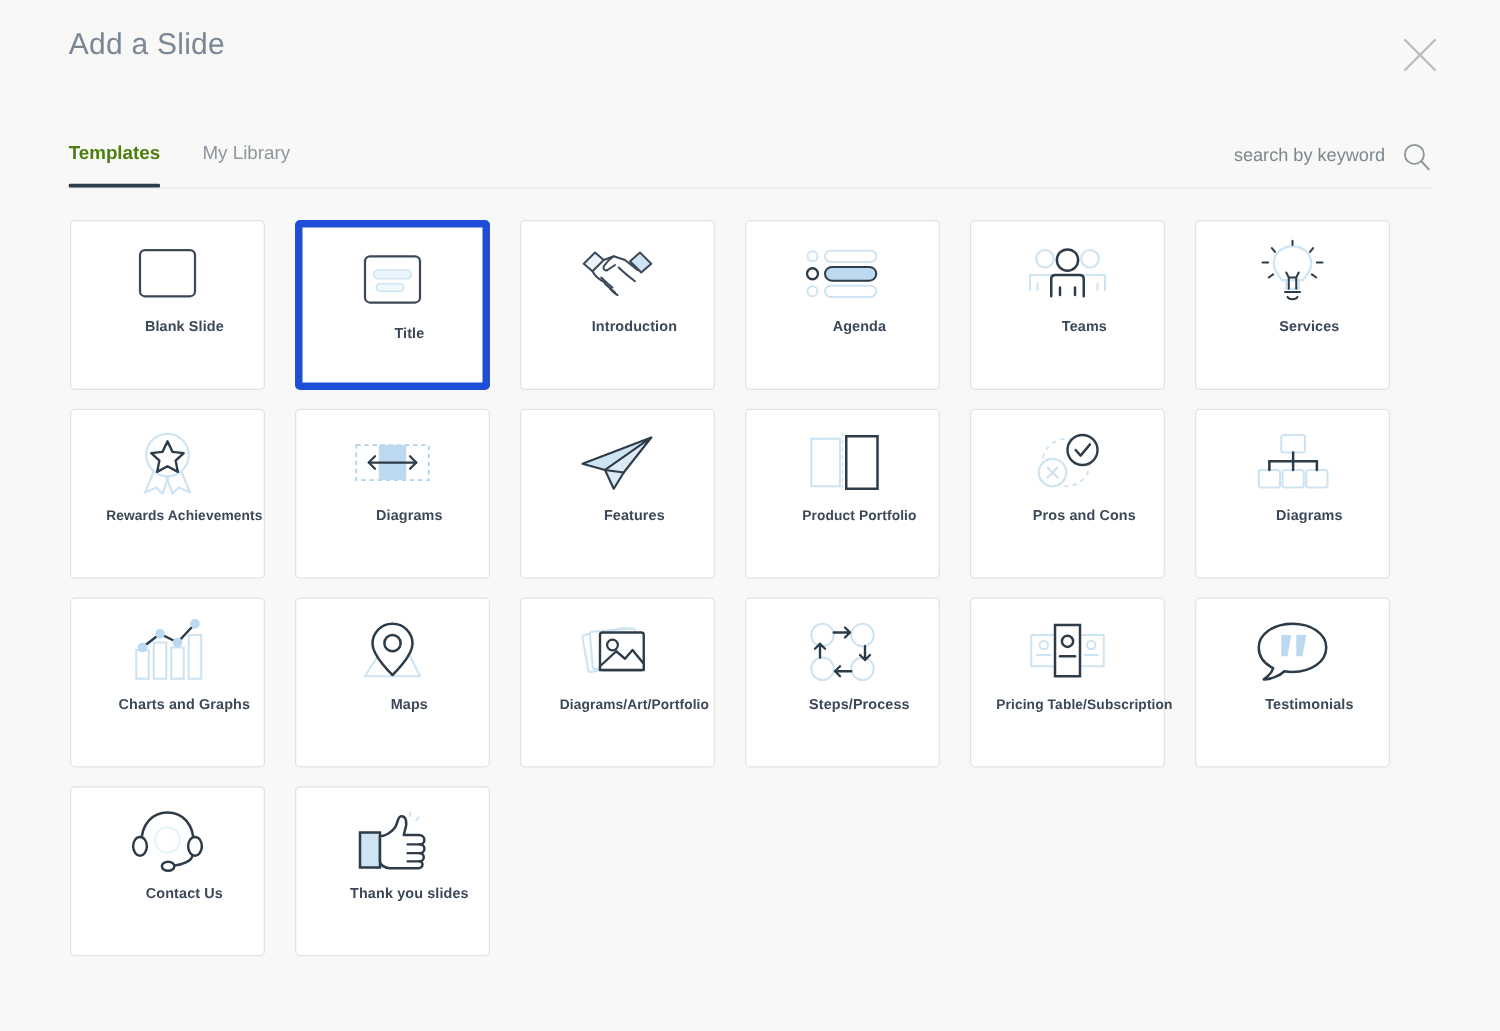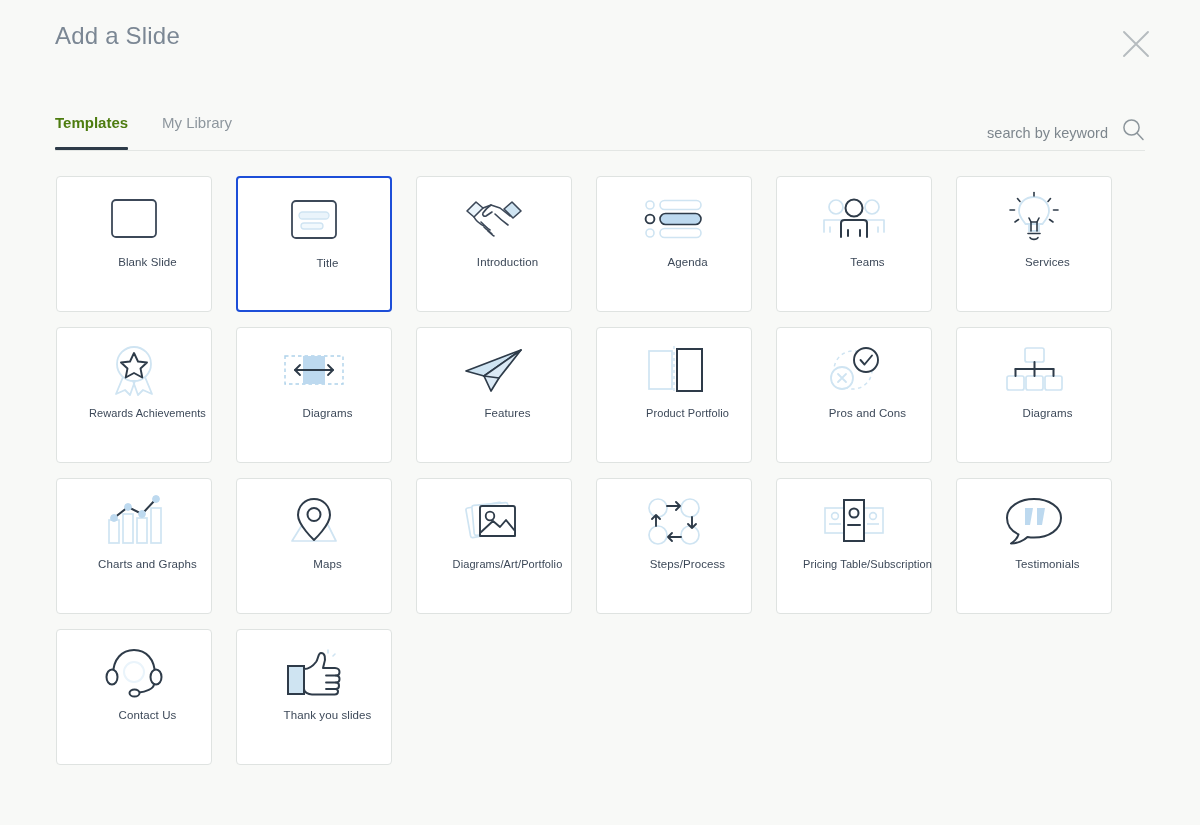--- a/index.html
+++ b/index.html
@@ -89,21 +89,21 @@
     border-radius: 1px;
   }
   .tab-templates { left: 55px; }
   .tab-library { left: 162px; }
 
   .search-wrap {
     position: absolute;
     right: 55px;
     top: 6px;
     display: flex;
-    align-items: flex-end;
+    align-items: center;
     gap: 13px;
     height: 32px;
   }
   .search-input {
     border: none;
     outline: none;
     background: transparent;
     font-family: inherit;
     font-size: 14.5px;
     color: #5b6670;
@@ -130,35 +130,35 @@
     background: #ffffff;
     border: 1px solid #dfe3e1;
     border-radius: 4px;
     position: relative;
     cursor: pointer;
     display: flex;
     flex-direction: column;
     align-items: center;
   }
   .card.selected {
-    border: 2px solid #1d4ed8;
+    border: 6px solid #1d4ed8;
     box-shadow: 0 0 0 0px #68b0d8;
   }
   .card-icon {
     height: 78px;
     width: 100%;
     display: flex;
     align-items: center;
     justify-content: center;
     padding-top: 6px;
   }
   .card-icon svg { display: block; overflow: visible; }
   .card-label {
     font-size: 11.5px;
-    font-weight: 400;
+    font-weight: 700;
     color: #3c4858;
     text-align: left;
     line-height: 14px;
     letter-spacing: 0.1px;
     padding: 0 4px;
     white-space: nowrap;
     margin-left: 27px;
   }
   .card-label.small { font-size: 11px; }
 </style>

